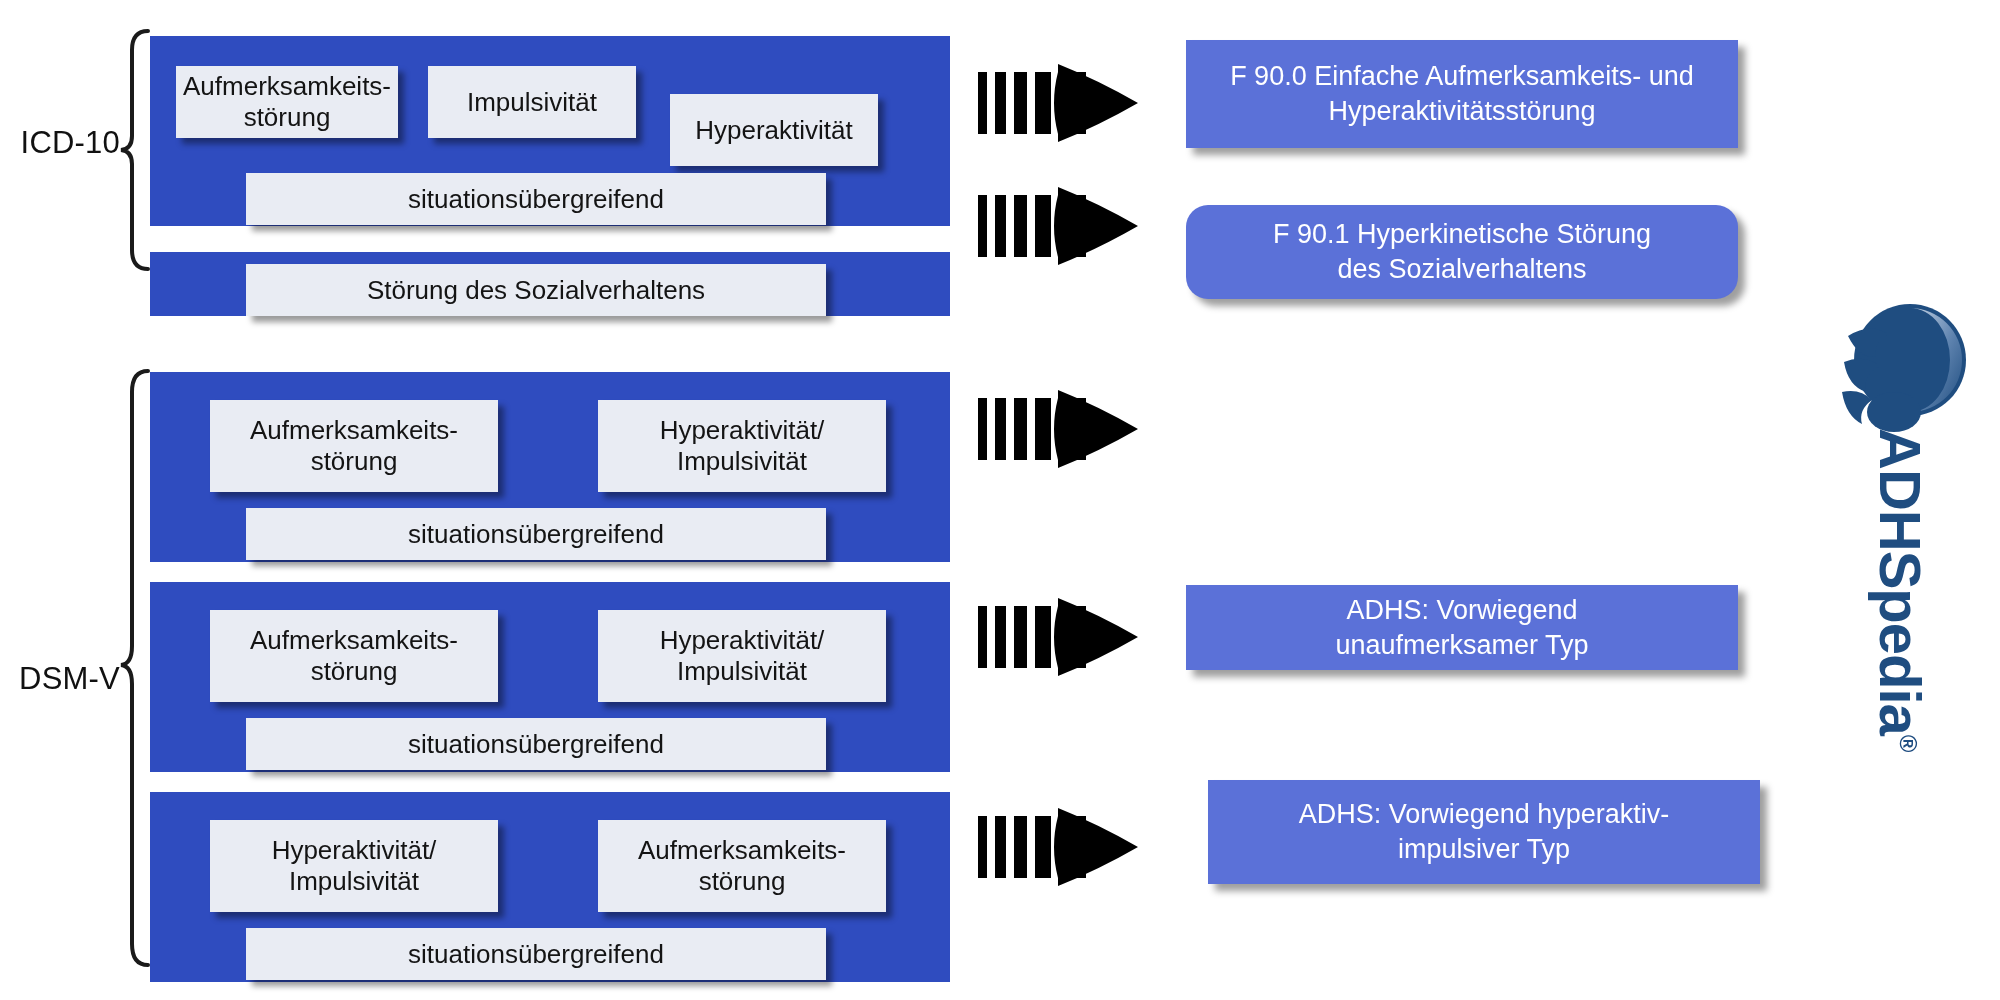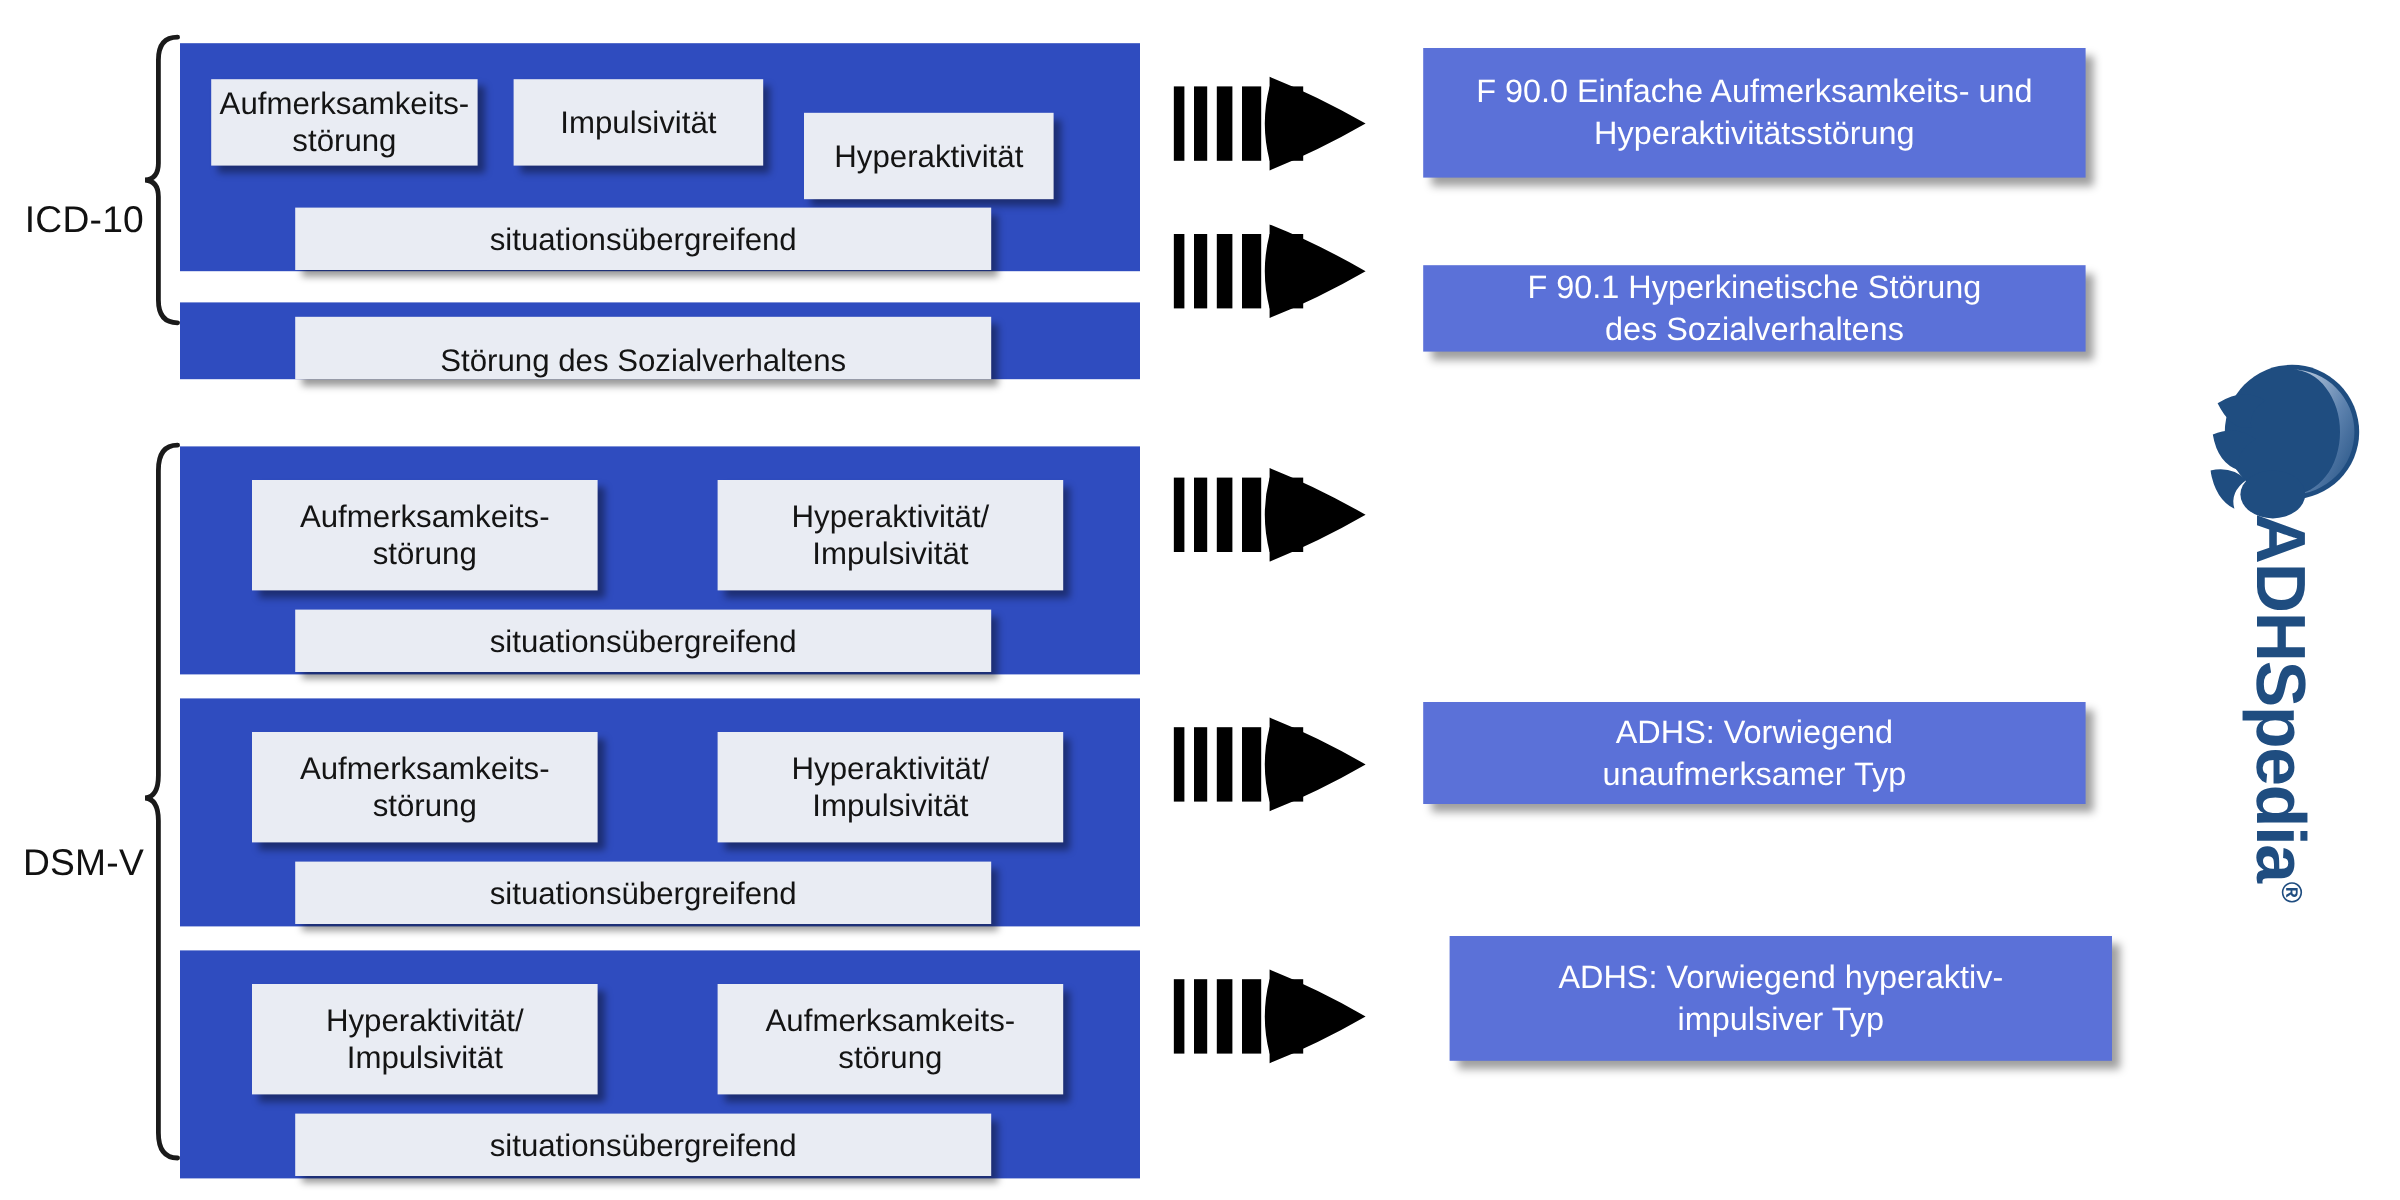--- a/index.html
+++ b/index.html
@@ -13,21 +13,20 @@
   .stage{position:absolute;left:0;top:0;width:2000px;height:1000px;}
 
   
   .group-label{
     position:absolute;
     font-size:31px;
     color:#111111;
     white-space:nowrap;
     text-align:right;
     letter-spacing:.2px;
-    margin-top:40px;
   }
   .brace{position:absolute;}
 
   
   .panel{
     position:absolute;
     background:#2F4CBF;
   }
 
   
@@ -117,34 +116,34 @@
     <rect x="57" y="10" width="16" height="62" fill="#000"></rect>
     <path d="M80 10 L80 2 Q120 18 160 41 Q120 64 80 80 L80 72 Q72 41 80 10 Z" fill="#000"></path>
     <rect x="80" y="10" width="28" height="62" fill="#000"></rect>
   </svg>
 
   <div class="result" style="left:1186px;top:40px;width:552px;height:108px;">
     <span>F 90.0 Einfache Aufmerksamkeits- und<br>Hyperaktivitätsstörung</span>
   </div>
 
   <div class="panel" style="left:150px;top:252px;width:800px;height:64px;"></div>
-  <div class="chip" style="left:246px;top:264px;width:580px;height:52px;align-items:flex-end;">
+  <div class="chip" style="left:246px;top:264px;width:580px;height:52px;">
     <span>Störung des Sozialverhaltens</span>
   </div>
 
   <svg class="arrow" style="left:978px;top:185px;" width="162" height="82" viewBox="0 0 162 82">
     <rect x="0" y="10" width="9" height="62" fill="#000"></rect>
     <rect x="17" y="10" width="11" height="62" fill="#000"></rect>
     <rect x="36" y="10" width="13" height="62" fill="#000"></rect>
     <rect x="57" y="10" width="16" height="62" fill="#000"></rect>
     <path d="M80 10 L80 2 Q120 18 160 41 Q120 64 80 80 L80 72 Q72 41 80 10 Z" fill="#000"></path>
     <rect x="80" y="10" width="28" height="62" fill="#000"></rect>
   </svg>
 
-  <div class="result" style="left:1186px;top:221px;width:552px;height:72px;">
+  <div class="result" style="left:1186px;top:205px;width:552px;height:94px;border-radius:22px;">
     <span>F 90.1 Hyperkinetische Störung<br>des Sozialverhaltens</span>
   </div>
 
   <div class="panel" style="left:150px;top:372px;width:800px;height:190px;"></div>
   <div class="chip" style="left:210px;top:400px;width:288px;height:92px;">
     <span>Aufmerksamkeits-<br>störung</span>
   </div>
   <div class="chip" style="left:598px;top:400px;width:288px;height:92px;">
     <span>Hyperaktivität/<br>Impulsivität</span>
   </div>

